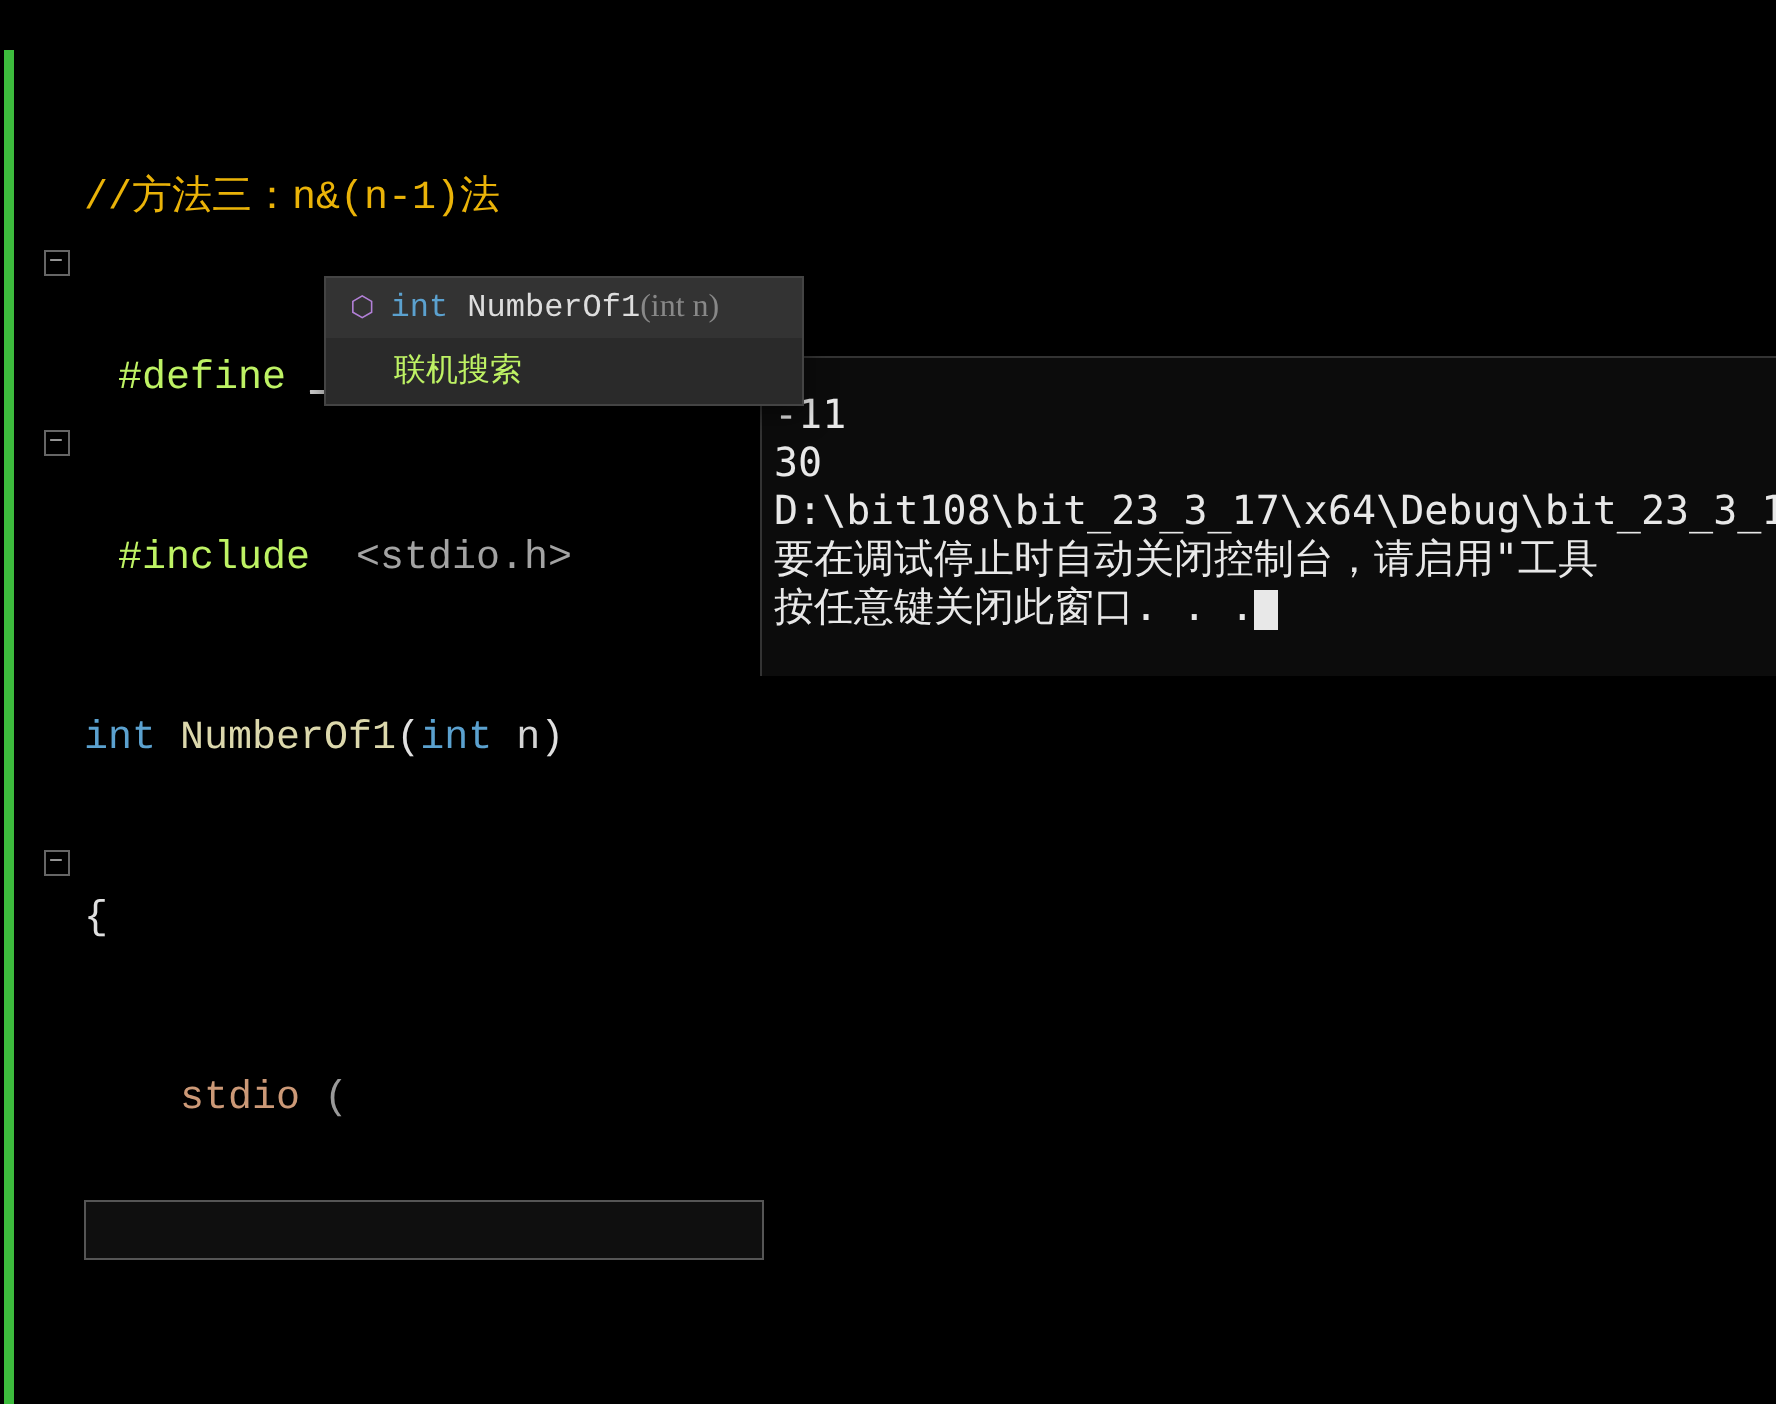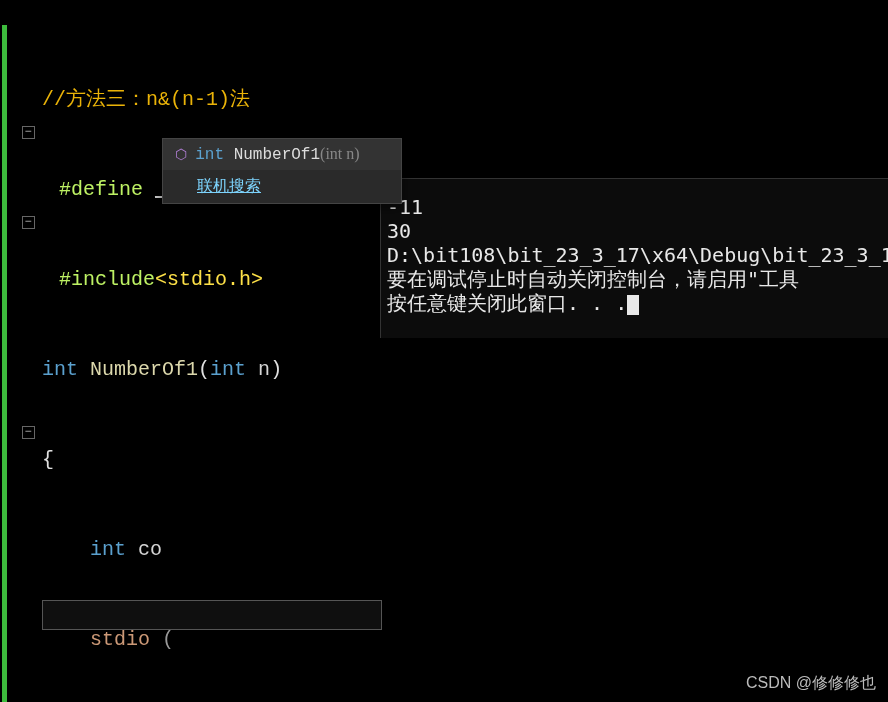--- a/index.html
+++ b/index.html
@@ -56,21 +56,21 @@
   }
   .ln { height: 30px; }
   .c-comment { color: #eab308; }
   .c-keyword2 { color: #cc9977; }
   .c-macro { color: #bef264; margin-left: 17px; }
   .c-func { color: #dcd8ac; }
   .c-type { color: #5ba1cf; }
   .c-ident { color: #d4d4d4; }
   .c-paren { color: #e0e0e0; }
   .c-num { color: #a8cea8; }
-  .c-str { color: #fde047; }
+  .c-str { color: #a3a3a3; margin-left: 23px; }
   .c-gray { color: #999; }
   .tooltip {
     position: absolute;
     left: 162px;
     top: 138px;
     width: 240px;
     background: #2a2a2a;
     border: 1px solid #444;
     font-size: 16px;
     z-index: 10;
@@ -83,21 +83,21 @@
     gap: 8px;
   }
   .tooltip-row.hover { background: #333; }
   .cube-icon {
     color: #b380d8;
     font-size: 14px;
   }
   .tt-type { color: #5ba1cf; }
   .tt-func { color: #ddd; }
   .tt-param { color: #888; font-family: Liberation Serif, serif; }
-  .tt-link { color: #7dd3fc; text-decoration: underline; }
+  .tt-link { color: #bef264; }
   .console {
     position: absolute;
     left: 380px;
     top: 178px;
     right: 0;
     height: 160px;
     background: #0c0c0c;
     border-top: 1px solid #333;
     border-left: 1px solid #333;
     z-index: 5;
@@ -169,21 +169,20 @@
   </div>
 
   <div class="highlight-line" style="top:600px"></div>
 
   <div class="code">
     <div class="ln"><span class="c-comment">//方法三：n&amp;(n-1)法</span></div>
     <div class="ln"><span class="c-macro">#define</span> <span class="c-ident" style="text-decoration:underline">_CRT_SECURE_NO_WARNINGS</span> <span class="c-num">1</span></div>
     <div class="ln"><span class="c-macro">#include</span><span class="c-str">&lt;stdio.h&gt;</span></div>
     <div class="ln"><span class="c-type">int</span> <span class="c-func">NumberOf1</span><span class="c-paren">(</span><span class="c-type">int</span> <span class="c-ident">n</span><span class="c-paren">)</span></div>
     <div class="ln"><span class="c-paren">{</span></div>
-    <div class="ln">    <span class="c-type">int</span> <span class="c-ident">co</span></div>
     <div class="ln">    <span class="c-keyword2">stdio</span> <span class="c-gray">(</span></div>
     
     
     
     
     
     
     
     
     
@@ -206,14 +205,13 @@
   </div>
 
   <div class="console">
     <div class="console-body"><span>-11</span>
 <span>30</span>
 <span>D:\bit108\bit_23_3_17\x64\Debug\bit_23_3_1</span>
 <span>要在调试停止时自动关闭控制台，请启用"工具</span>
 <span>按任意键关闭此窗口. . .</span><span class="cursor-block"></span></div>
   </div>
 
-  <div class="watermark">CSDN @修修修也</div>
 </div>
 
 </body></html>

